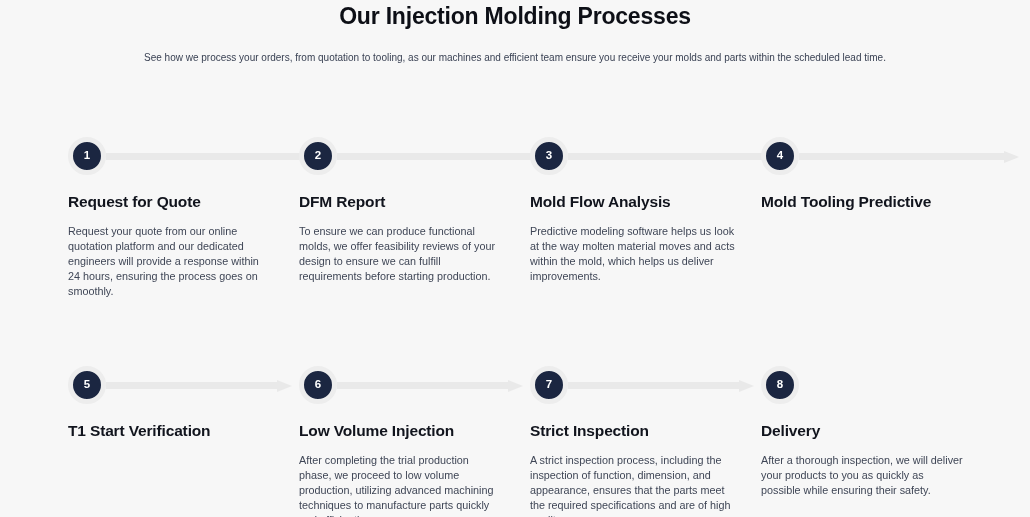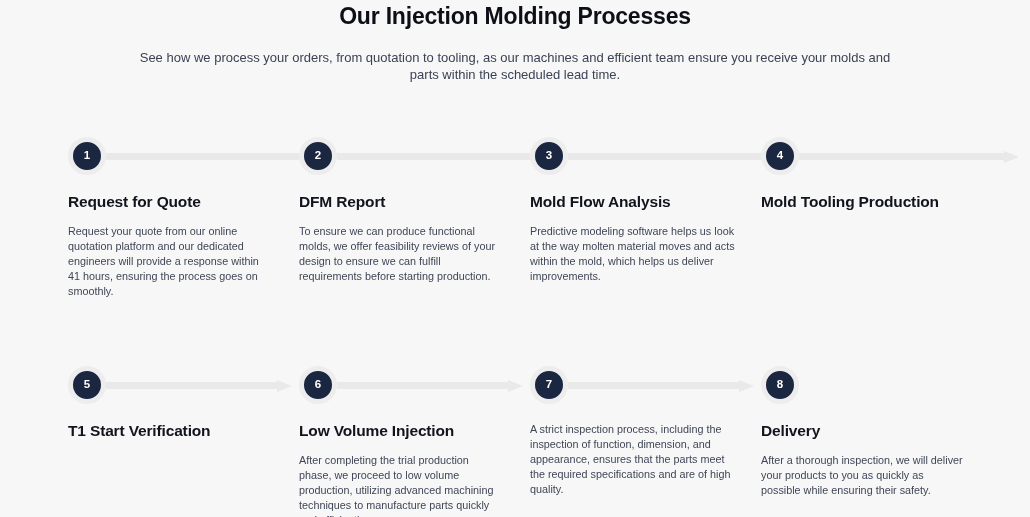--- a/index.html
+++ b/index.html
@@ -32,21 +32,21 @@
     font-size: 23px;
     line-height: 28px;
     font-weight: bold;
     letter-spacing: -0.2px;
     color: #0d0f16;
     font-family: "Liberation Sans", sans-serif;
   }
   .page-subtitle {
     margin: 19px auto 0 auto;
     width: 760px;
-    font-size: 13px;
+    font-size: 10px;
     line-height: 17px;
     color: #3a4254;
     text-align: center;
   }
 
   
   .steps {
     position: absolute;
     top: 133px;
     left: 0;
@@ -166,21 +166,21 @@
         <div class="badge-line">
           <div class="badge">
             <span class="badge-number">1</span>
           </div>
           <div class="arrow">
             <span class="shaft"></span>
             <span class="head"></span>
           </div>
         </div>
         <h2 class="step-title">Request for Quote</h2>
-        <p class="step-desc">Request your quote from our online quotation platform and our dedicated engineers will provide a response within 41 hours, ensuring the process goes on smoothly.</p>
+        <p class="step-desc">Request your quote from our online quotation platform and our dedicated engineers will provide a response within 24 hours, ensuring the process goes on smoothly.</p>
       </div>
 
       <div class="step wide-arrow">
         <div class="badge-line">
           <div class="badge">
             <span class="badge-number">2</span>
           </div>
           <div class="arrow">
             <span class="shaft"></span>
             <span class="head"></span>
@@ -207,21 +207,21 @@
       <div class="step wide-arrow">
         <div class="badge-line">
           <div class="badge">
             <span class="badge-number">4</span>
           </div>
           <div class="arrow">
             <span class="shaft"></span>
             <span class="head"></span>
           </div>
         </div>
-        <h2 class="step-title">Mold Tooling Production</h2>
+        <h2 class="step-title">Mold Tooling Predictive</h2>
       </div>
 
     </div>
 
     <div class="row row-2">
 
       <div class="step">
         <div class="badge-line">
           <div class="badge">
             <span class="badge-number">5</span>
@@ -251,20 +251,21 @@
       <div class="step">
         <div class="badge-line">
           <div class="badge">
             <span class="badge-number">7</span>
           </div>
           <div class="arrow">
             <span class="shaft"></span>
             <span class="head"></span>
           </div>
         </div>
+        <h2 class="step-title">Strict Inspection</h2>
         <p class="step-desc">A strict inspection process, including the inspection of function, dimension, and appearance, ensures that the parts meet the required specifications and are of high quality.</p>
       </div>
 
       <div class="step no-arrow">
         <div class="badge-line">
           <div class="badge">
             <span class="badge-number">8</span>
           </div>
 
         </div>

